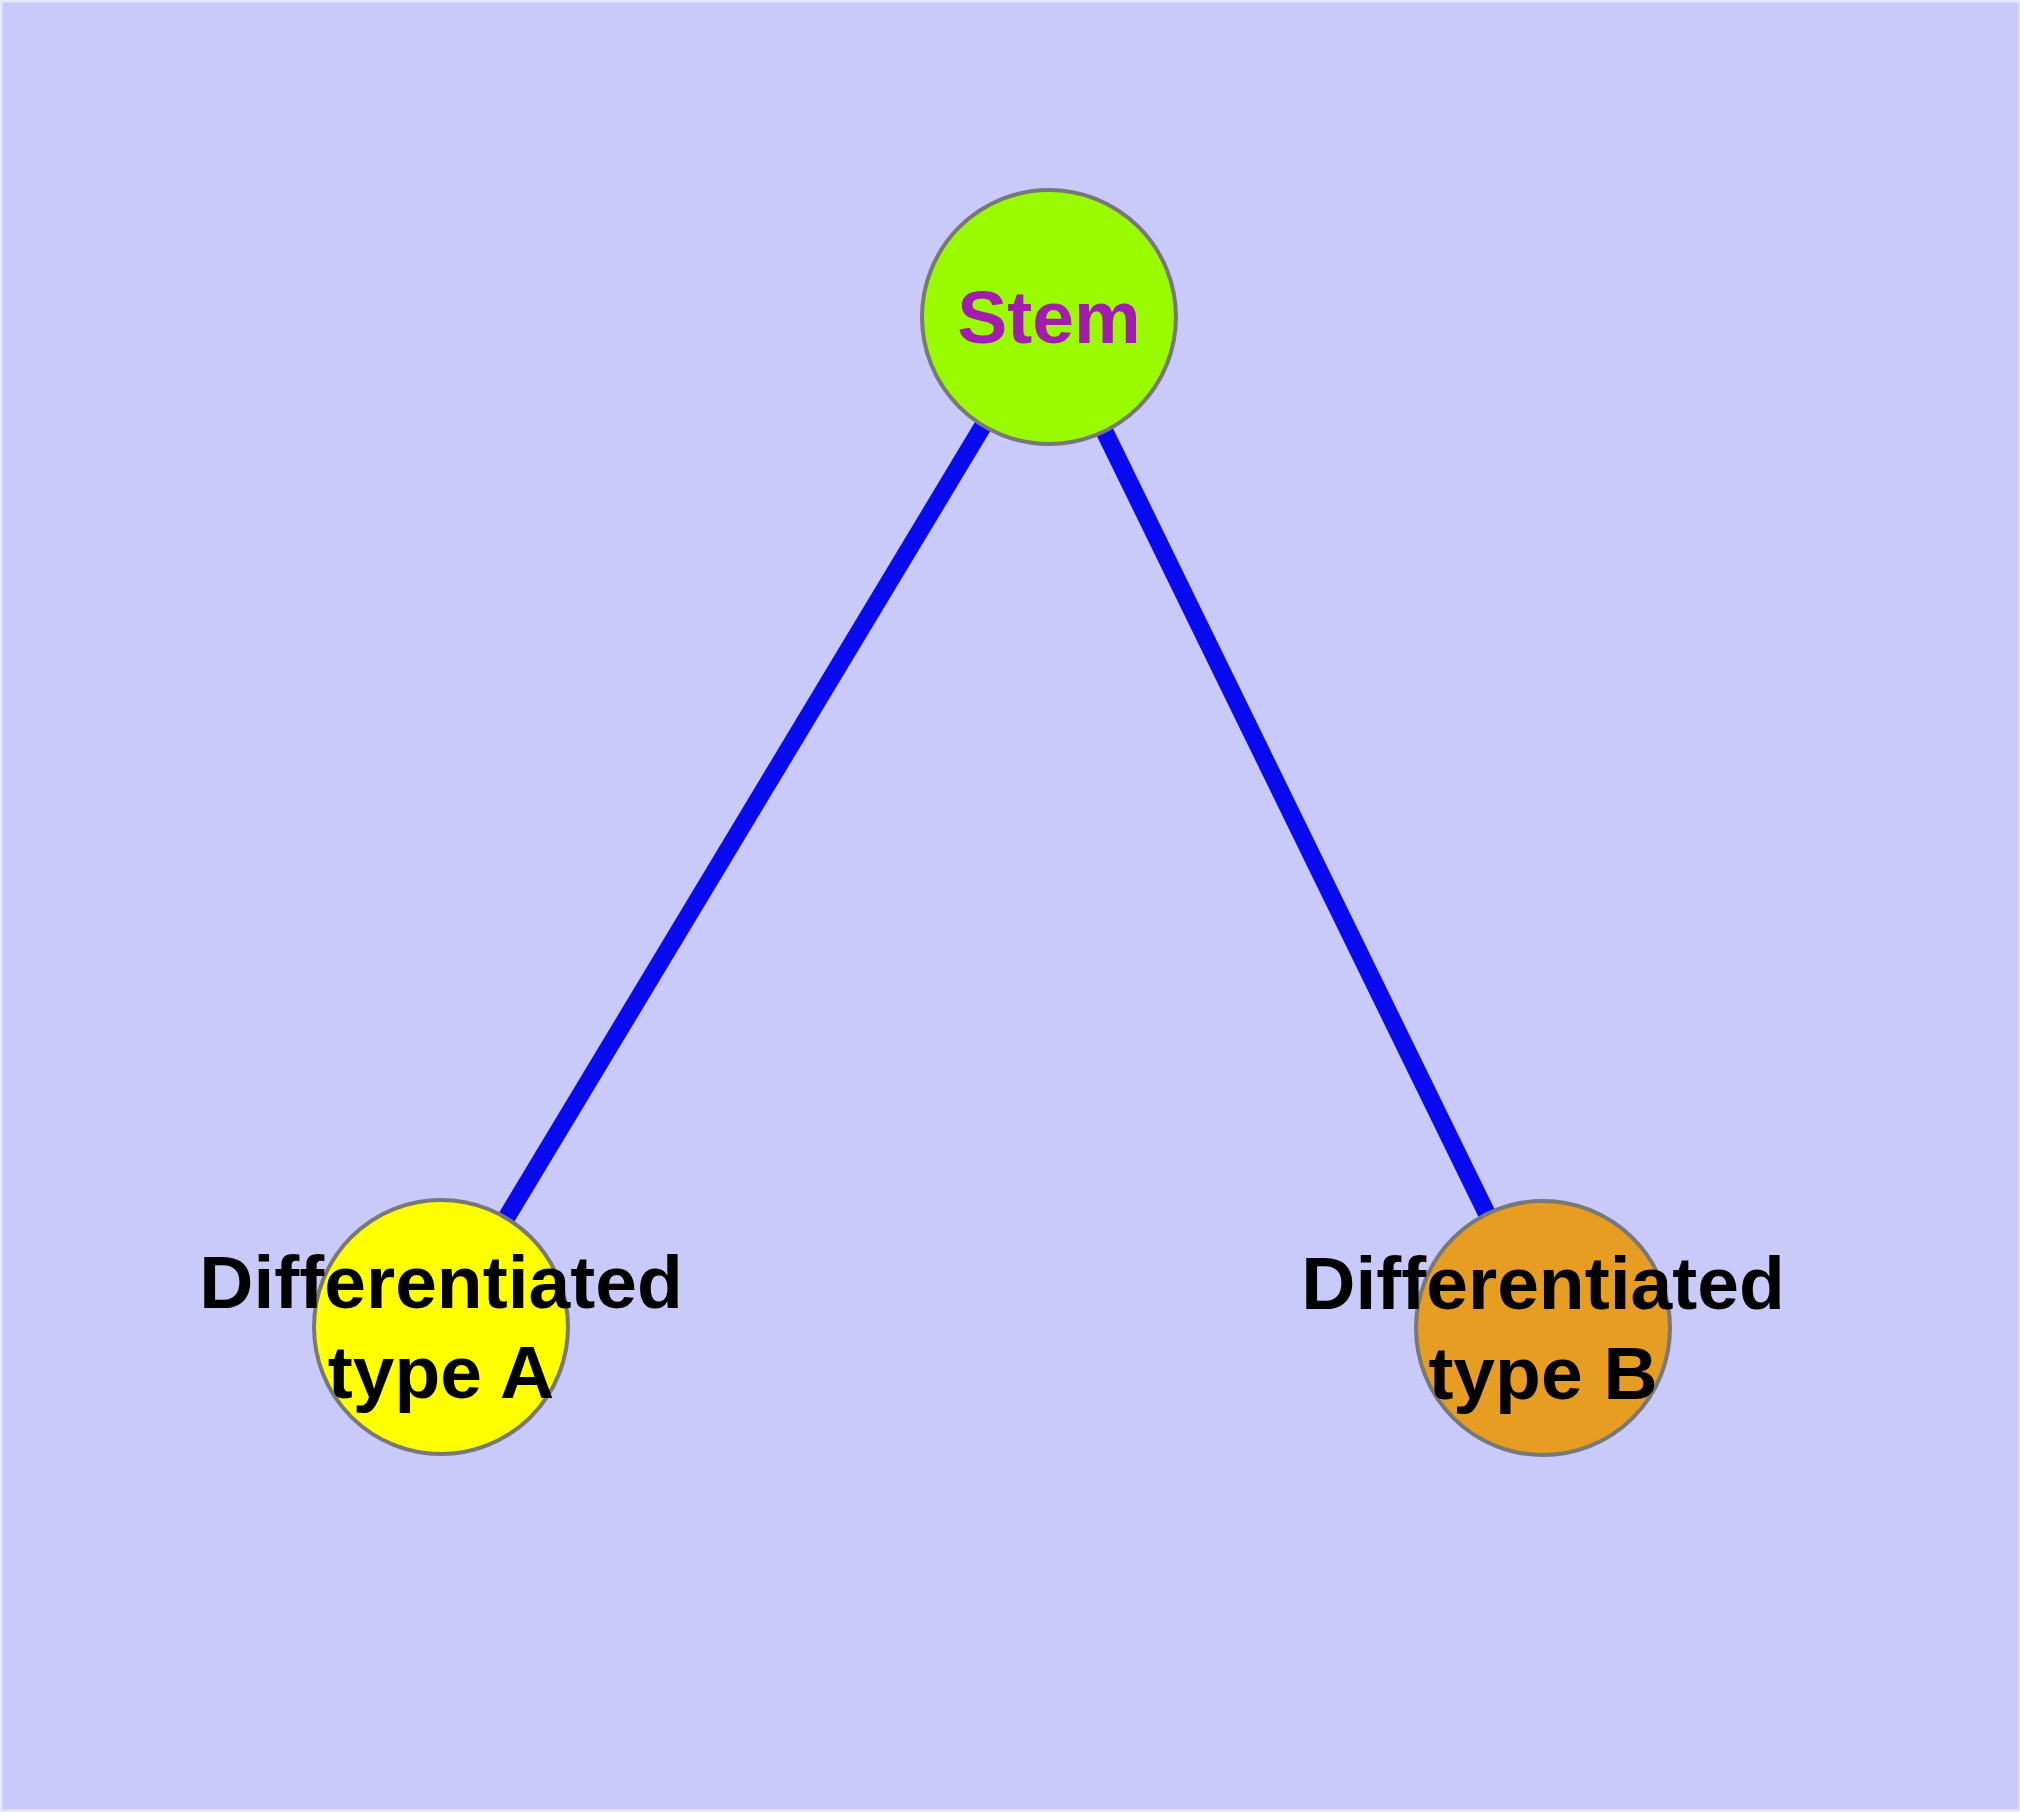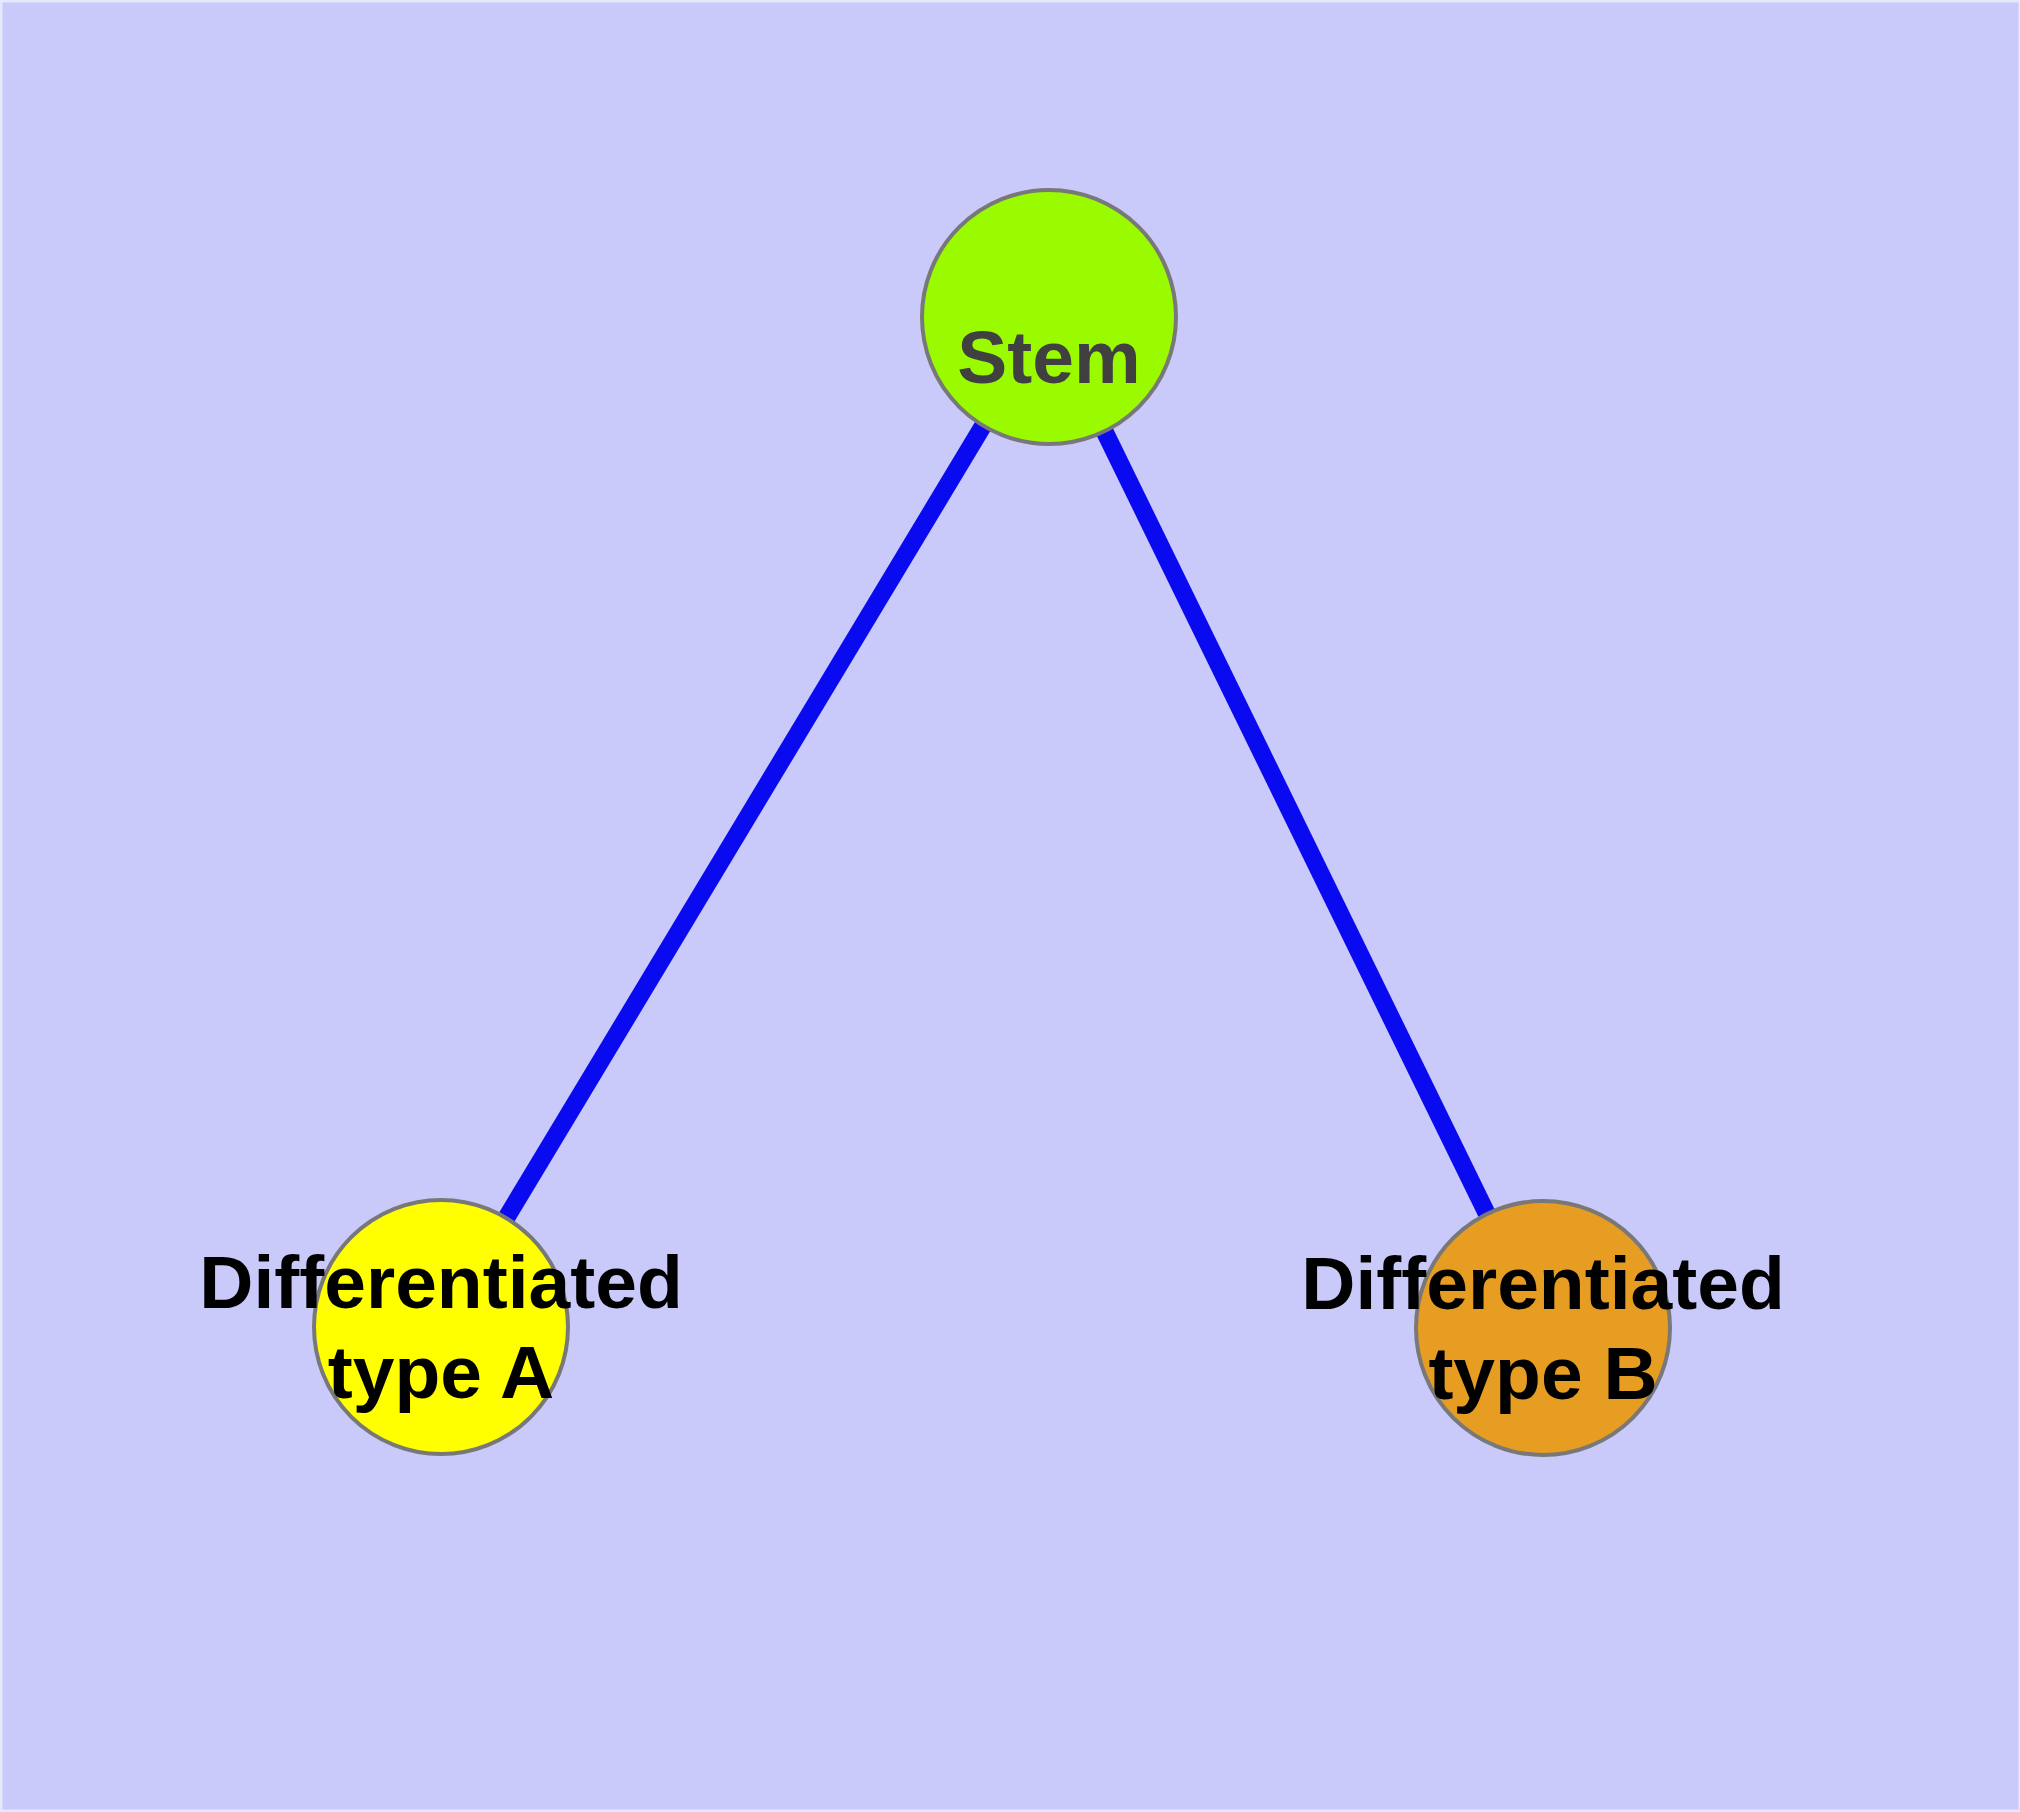--- a/index.html
+++ b/index.html
@@ -46,21 +46,21 @@
 <body>
 
 <div id="canvas" style="background: rgb(202, 202, 250);">
 
   <svg id="edges" xmlns="http://www.w3.org/2000/svg" viewBox="0 0 2384 2138" width="2021" height="1812">
     <line x1="1237" y1="374" x2="520" y2="1565" stroke="#0A0AF0" stroke-width="21"></line>
     <line x1="1237" y1="374" x2="1820" y2="1567" stroke="#0A0AF0" stroke-width="21"></line>
   </svg>
 
   <div class="node" style="left: 920px; top: 188px; width: 258px; height: 258px; background: rgb(154, 251, 0); border-color: rgb(120, 120, 120); border-width: 4.2px;">
-    <div class="node-label" style="color: #404040; margin-top: 40px;">Stem</div>
+    <div class="node-label" style="color: #a21caf;">Stem</div>
   </div>
 
   <div class="node" style="left: 312px; top: 1198px; width: 258px; height: 258px; background: rgb(255, 255, 0); border-color: rgb(120, 120, 120); border-width: 4.2px;">
     <div class="node-label" style="color: rgb(0, 0, 0);">Differentiated
 type A</div>
   </div>
 
   <div class="node" style="left: 1414px; top: 1199px; width: 258px; height: 258px; background: rgb(231, 156, 34); border-color: rgb(120, 120, 120); border-width: 4.2px;">
     <div class="node-label" style="color: rgb(0, 0, 0);">Differentiated
 type B</div>

